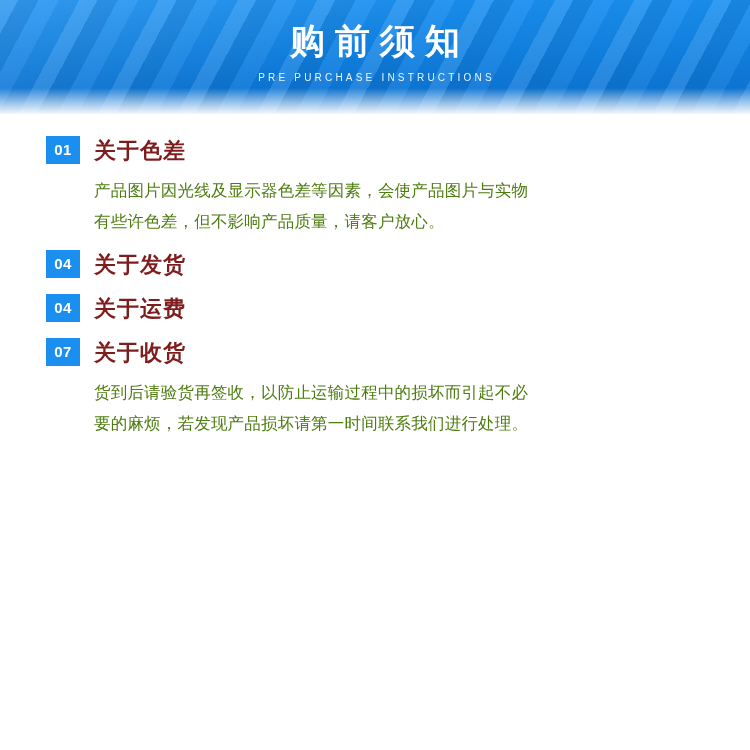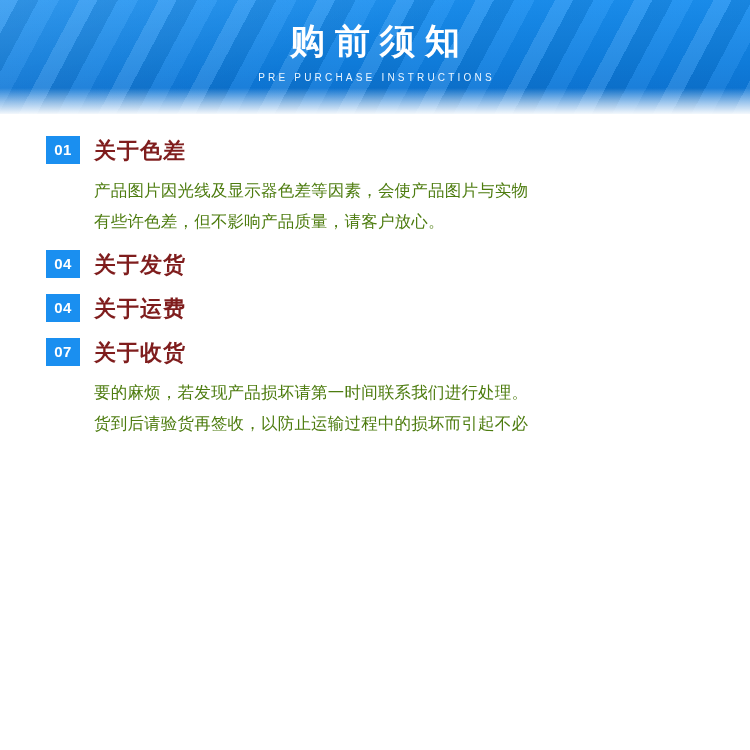--- a/index.html
+++ b/index.html
@@ -154,19 +154,19 @@
       <div class="sec-body">
       </div>
     </div>
 
     <div class="section">
       <div class="sec-head">
         <div class="num-badge">07</div>
         <div class="sec-title">关于收货</div>
       </div>
       <div class="sec-body">
+        <p>货到后请验货再签收，以防止运输过程中的损坏而引起不必</p>
         <p>要的麻烦，若发现产品损坏请第一时间联系我们进行处理。</p>
-        <p>货到后请验货再签收，以防止运输过程中的损坏而引起不必</p>
       </div>
     </div>
 
   </div>
 </div>
 
 </body></html>

